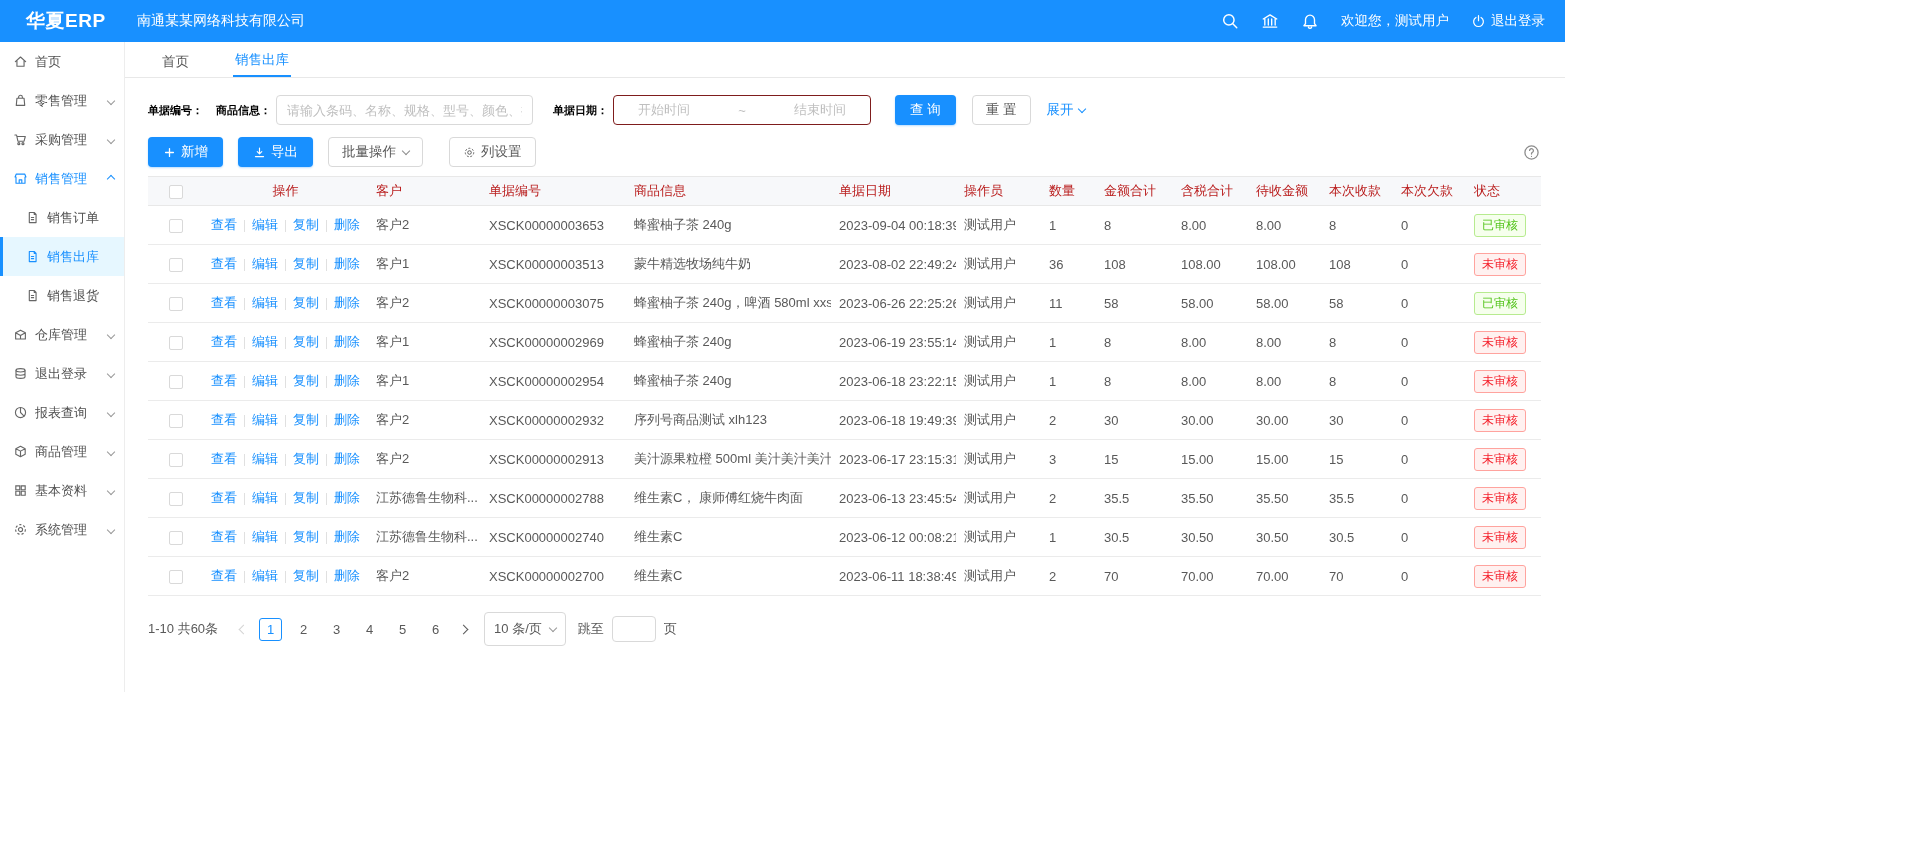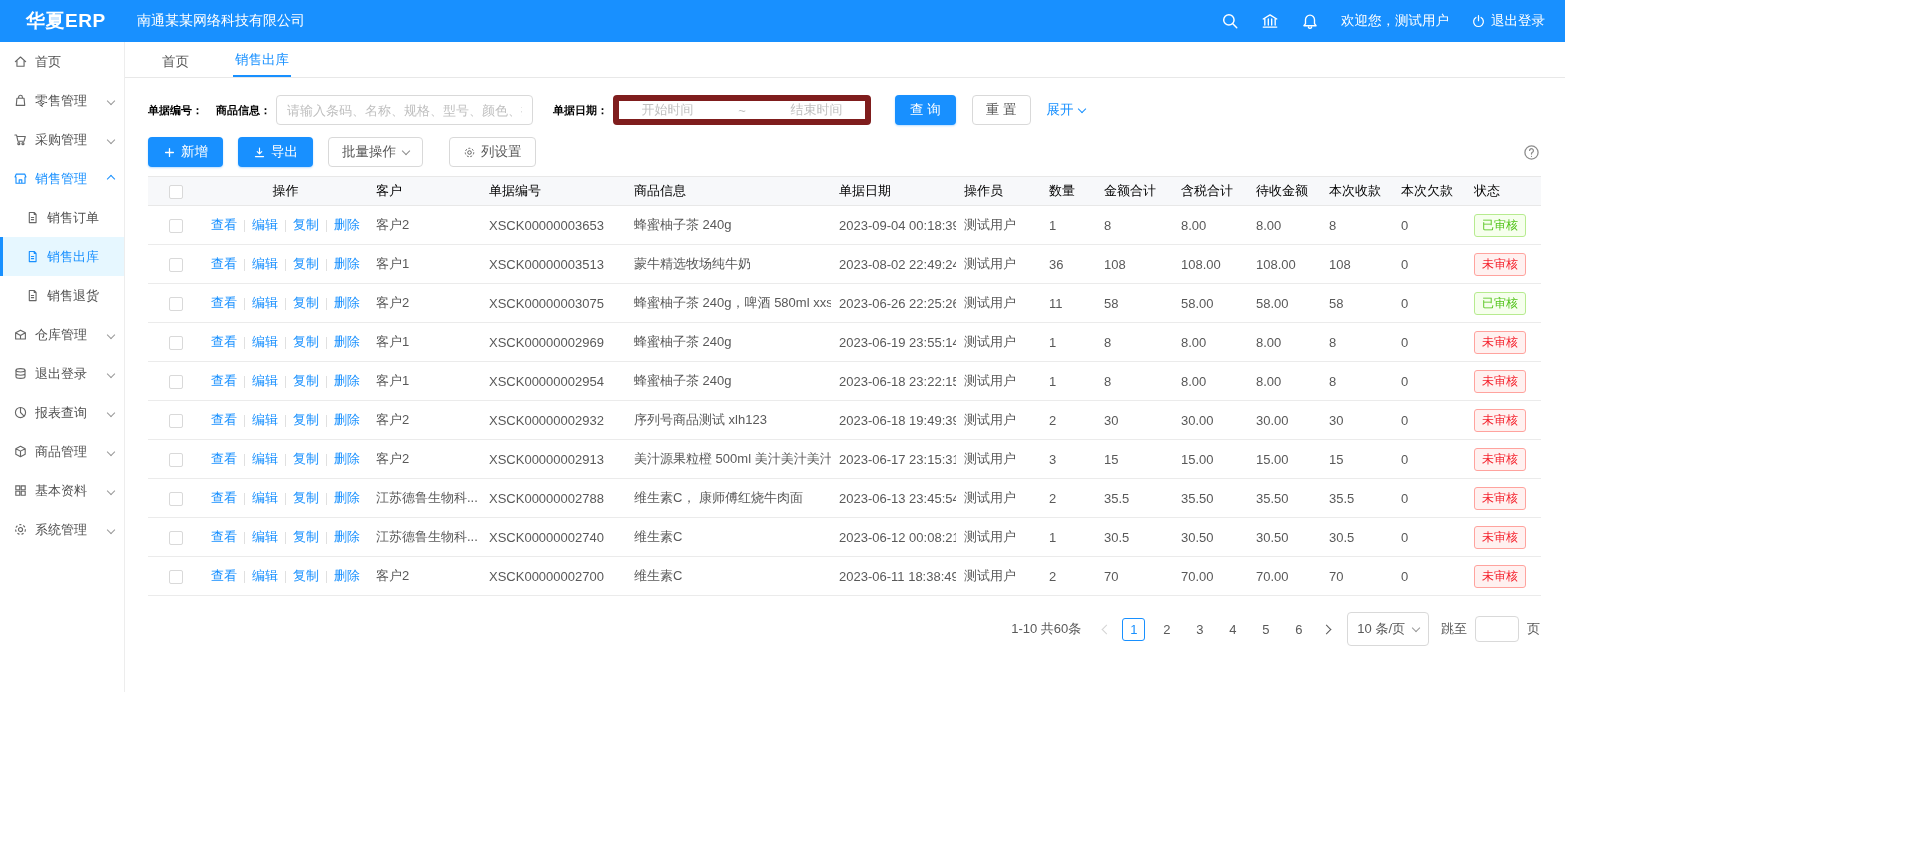--- a/index.html
+++ b/index.html
@@ -53,21 +53,21 @@
   
   .filter-row { display:flex; align-items:center; white-space:nowrap; }
   .f-label { font-size:11px; font-weight:600; color:#000000; margin-right:5px; }
   .ml8 { margin-left:8px; } .ml16 { margin-left:16px; } .ml20 { margin-left:20px; } .ml24 { margin-left:24px; }
   .f-input {
     height:30px; width:257px; border:1px solid #d9d9d9; border-radius:4px; padding:0 10px;
     font-size:13px; color:#333; outline:none; font-family:inherit;
   }
   .f-input::placeholder { color:#bfbfbf; }
   .date-range {
-    width:258px; height:30px; border:6px solid #7f1d1d; border-radius:4px;
+    width:258px; height:30px; border:1px solid #7f1d1d; border-radius:4px;
     display:flex; align-items:center; justify-content:space-around; font-size:13px; color:#bfbfbf; cursor:text;
   }
   .btn {
     height:30px; border-radius:4px; font-size:13.5px; display:inline-flex; align-items:center; justify-content:center;
     cursor:pointer; border:1px solid transparent; font-family:inherit; gap:5px;
   }
   .btn-primary { background:#1890ff; color:#fff; padding:0 14px; box-shadow:0 1px 2px rgba(24,144,255,.3); }
   .btn-default { background:#fff; border-color:#d9d9d9; color:#595959; padding:0 13px; }
   .btn .bicon { width:13px; height:13px; display:inline-flex; }
   .btn .bicon svg { width:100%; height:100%; }
@@ -78,21 +78,21 @@
   .toolbar-row { display:flex; align-items:center; margin-top:12px; }
   .toolbar-row .btn + .btn { margin-left:15px; }
   .toolbar-row .gap-wide { margin-left:26px !important; }
   .help-icon { margin-left:auto; width:17px; height:17px; color:#8c8c8c; cursor:pointer; display:inline-flex; }
   .help-icon svg { width:100%; height:100%; }
   .btn .chev { border-color:#8c8c8c; margin-top:-2px; margin-left:2px; }
 
   
   table { border-collapse:collapse; table-layout:fixed; width:1393px; margin-top:9px; font-size:13px; }
   thead th {
-    background:#f7f8fa; height:29px; font-weight:500; color:#000000; text-align:left; padding:0 8px;
+    background:#f7f8fa; height:29px; font-weight:500; color:#b91c1c; text-align:left; padding:0 8px;
     border-top:1px solid #e8e8e8; border-bottom:1px solid #e8e8e8; white-space:nowrap; overflow:hidden;
   }
   thead th.center { text-align:center; }
   tbody td {
     height:39px; padding:0 8px; border-bottom:1px solid #ebebeb; color:#595959;
     white-space:nowrap; overflow:hidden; text-overflow:clip;
   }
   .cb-cell { text-align:center; }
   .checkbox {
     display:inline-block; width:14px; height:14px; border:1px solid #d9d9d9; border-radius:2px; background:#fff;
@@ -100,21 +100,21 @@
   }
   .actions-cell { text-align:center; }
   .action-link { color:#1890ff; cursor:pointer; text-decoration:none; }
   .sep { display:inline-block; width:1px; height:12px; background:#e0e0e0; margin:0 7px; vertical-align:middle; }
   .badge { display:inline-block; padding:1.5px 7px; font-size:12px; border-radius:3px; border:1px solid; line-height:1.5; }
   .badge.approved { color:#52c41a; background:#f6ffed; border-color:#b7eb8f; }
   .badge.unapproved { color:#f5222d; background:#fff1f0; border-color:#ffa39e; }
 
   
   .pagination {
-    display:flex; align-items:center; justify-content:flex-end; margin-top:16px; padding-bottom:30px;
+    display:flex; align-items:center; justify-content:flex-start; margin-top:16px; padding-bottom:30px;
     font-size:13px; color:#595959;
   }
   .page-total { margin-right:14px; }
   .page-arrow { width:22px; height:24px; display:inline-flex; align-items:center; justify-content:center; cursor:pointer; }
   .page-arrow.disabled { color:#d4d4d4; cursor:default; }
   .pchev { width:7px; height:7px; border-right:1.5px solid currentColor; border-bottom:1.5px solid currentColor; display:inline-block; }
   .pchev.left { transform:rotate(135deg); }
   .pchev.right { transform:rotate(-45deg); }
   .page-numbers { display:inline-flex; align-items:center; }
   .page-num {

